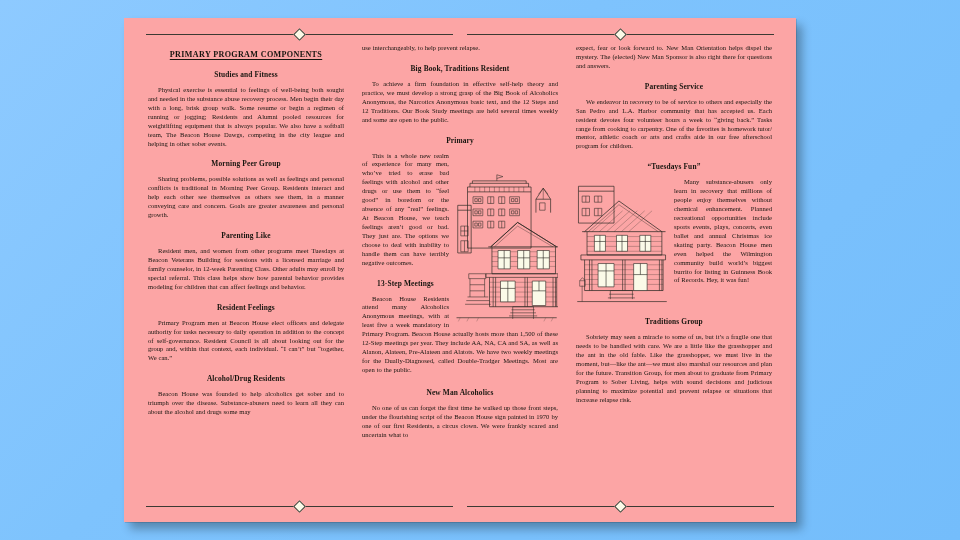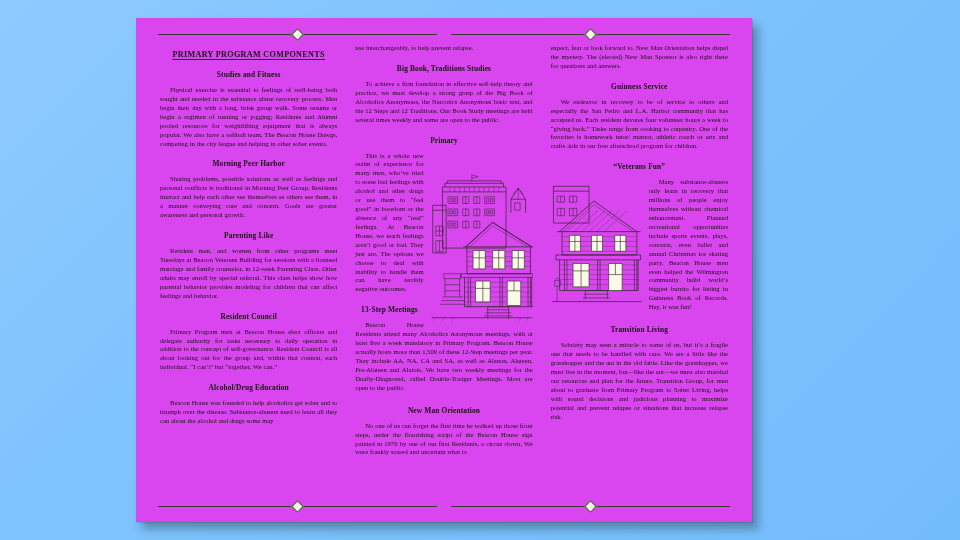--- a/index.html
+++ b/index.html
@@ -9,23 +9,23 @@
     overflow: hidden;
   }
   body {
     background: linear-gradient(135deg, #8ecaff 0%, #7ec3fd 40%, #74bdfb 100%);
     font-family: "Liberation Serif", serif;
   }
 
   
   #brochure-page {
     position: absolute;
-    left: 136px; top: 18px;
-    width: 616px; height: 504px;
-    background: #d946ef;
+    left: 124px; top: 18px;
+    width: 672px; height: 504px;
+    background: #fca5a5;
     box-shadow: 6px 7px 9px rgba(0,0,0,0.30), 1px 1px 0 rgba(0,0,0,0.12);
   }
 
   
   .ornament-row {
     position: absolute;
     left: 22px; right: 22px;
     height: 14px;
     display: flex;
     align-items: center;
@@ -136,37 +136,37 @@
   </div>
 
   <div id="columns">
 
     <div class="column">
       <div class="doc-title">PRIMARY PROGRAM COMPONENTS</div>
 
       <div class="section-head">Studies and Fitness</div>
       <p class="para">Physical exercise is essential to feelings of well-being both sought and needed in the substance abuse recovery process. Men begin their day with a long, brisk group walk. Some resume or begin a regimen of running or jogging; Residents and Alumni pooled resources for weightlifting equipment that is always popular. We also have a softball team, The Beacon House Dawgs, competing in the city league and helping in other sober events.</p>
 
-      <div class="section-head">Morning Peer Harbor</div>
+      <div class="section-head">Morning Peer Group</div>
       <p class="para">Sharing problems, possible solutions as well as feelings and personal conflicts is traditional in Morning Peer Group. Residents interact and help each other see themselves as others see them, in a manner conveying care and concern. Goals are greater awareness and personal growth.</p>
 
       <div class="section-head">Parenting Like</div>
       <p class="para">Resident men, and women from other programs meet Tuesdays at Beacon Veterans Building for sessions with a licensed marriage and family counselor, in 12-week Parenting Class. Other adults may enroll by special referral. This class helps show how parental behavior provides modeling for children that can affect feelings and behavior.</p>
 
-      <div class="section-head">Resident Council</div>
+      <div class="section-head">Resident Feelings</div>
       <p class="para">Primary Program men at Beacon House elect officers and delegate authority for tasks necessary to daily operation in addition to the concept of self-governance. Resident Council is all about  looking out for the group and, within that context, each individual.  “I can’t” but “together, We can.”</p>
 
-      <div class="section-head">Alcohol/Drug Education</div>
+      <div class="section-head">Alcohol/Drug Residents</div>
       <p class="para">Beacon House was founded to help alcoholics get sober and to triumph over the disease. Substance-abusers need to learn all they can about the alcohol and drugs some may</p>
     </div>
 
     <div class="column">
       <p class="para noindent">use interchangeably, to help prevent relapse.</p>
 
-      <div class="section-head">Big Book, Traditions Studies</div>
+      <div class="section-head">Big Book, Traditions Resident</div>
       <p class="para">To achieve a firm foundation in effective self-help theory and practice, we must develop a strong grasp of the Big Book of Alcoholics Anonymous, the Narcotics Anonymous basic text, and the 12 Steps and 12 Traditions. Our Book Study meetings are held several times weekly and some are open to the public.</p>
 
       <div class="section-head">Primary</div>
 
       <div class="clearfix">
 
         <div class="illus-wrap-right">
           <svg class="house-svg" viewBox="0 0 170 275" xmlns="http://www.w3.org/2000/svg" fill="none" stroke="#2a2822" stroke-width="1.1" stroke-linejoin="round">
 
             <rect x="22" y="62" width="104" height="92"></rect>
@@ -289,31 +289,31 @@
               <path d="M10 268 l-3 6 M24 268 l-3 6 M40 268 l-3 6 M150 268 l-3 6 M162 268 l-3 6"></path>
             </g>
           </svg>
         </div>
         <p class="para">This is a whole new realm of experience for many men, who’ve tried to erase bad feelings with alcohol and other drugs or use them to “feel good” in boredom or the absence of any “real” feelings. At Beacon House, we teach feelings aren’t good or bad. They just are. The options we choose to deal with inability to handle them can have terribly negative outcomes.</p>
 
         <div class="section-head">13-Step Meetings</div>
         <p class="para">Beacon House Residents attend many Alcoholics Anonymous meetings, with at least five a week mandatory in Primary Program. Beacon House actually hosts more than 1,500 of these 12-Step meetings per year. They include AA, NA, CA and SA, as well as Alanon, Alateen, Pre-Alateen and Alatots. We have two weekly meetings for the Dually-Diagnosed, called Double-Tradger Meetings. Most are open to the public.</p>
       </div>
 
-      <div class="section-head">New Man Orientation</div>
+      <div class="section-head">New Man Alcoholics</div>
       <p class="para">No one of us can forget the first time he walked up those front steps, under the flourishing script of the Beacon House sign painted in 1970 by one of our first Residents, a circus clown. We were frankly scared and uncertain what to</p>
     </div>
 
     <div class="column">
       <p class="para noindent">expect, fear or look forward to. New Man Orientation helps dispel the mystery. The (elected) New Man Sponsor is also right there for questions and answers.</p>
 
-      <div class="section-head">Guinness Service</div>
+      <div class="section-head">Parenting Service</div>
       <p class="para">We endeavor in recovery to be of service to others and especially the San Pedro and L.A. Harbor community that has accepted us. Each resident devotes four volunteer hours a week to “giving back.” Tasks range from cooking to carpentry. One of the favorites is homework tutor/ mentor, athletic coach or arts and crafts aide in our free afterschool program for children.</p>
 
-      <div class="section-head">“Veterans Fun”</div>
+      <div class="section-head">“Tuesdays Fun”</div>
 
       <div class="clearfix">
         <div class="illus-wrap-left">
           <svg class="house-svg" viewBox="0 0 150 205" xmlns="http://www.w3.org/2000/svg" fill="none" stroke="#2a2822" stroke-width="1.1" stroke-linejoin="round">
 
             <rect x="4" y="18" width="58" height="52"></rect>
             <path d="M4 18 L4 10 L62 10 L62 18"></path>
             <g stroke-width="0.9">
               <rect x="10" y="26" width="12" height="10"></rect>
                 <path d="M16 26 v10"></path>
@@ -373,21 +373,21 @@
             <g stroke-width="0.8">
               <path d="M10 198 v-26"></path>
               <rect x="6" y="164" width="9" height="9"></rect>
               <path d="M6 164 l4.5 -5 4.5 5"></path>
             </g>
           </svg>
         </div>
         <p class="para">Many substance-abusers only learn in recovery that millions of people enjoy themselves without chemical enhancement. Planned recreational opportunities include sports events, plays, concerts, even ballet and annual Christmas ice skating party. Beacon House men even helped the Wilmington community build world’s biggest burrito for listing in Guinness Book of Records. Hey, it was fun!</p>
       </div>
 
-      <div class="section-head">Transition Living</div>
+      <div class="section-head">Traditions Group</div>
       <p class="para">Sobriety may seen a miracle to some of us, but it’s a fragile one that needs to be handled with care. We are a little like the grasshopper and the ant in the old fable. Like the grasshopper, we must live in the moment, but—like the ant—we must also marshal our resources and plan for the future. Transition Group, for men about to graduate from Primary Program to Sober Living, helps with sound decisions and judicious planning to maximize potential and prevent relapse or situations that increase relapse risk.</p>
     </div>
 
   </div>
 
   <div class="ornament-row bottom">
     <div class="orn-unit">
       <div class="orn-line"></div>
       <div class="orn-diamond"></div>
       <div class="orn-line"></div>

